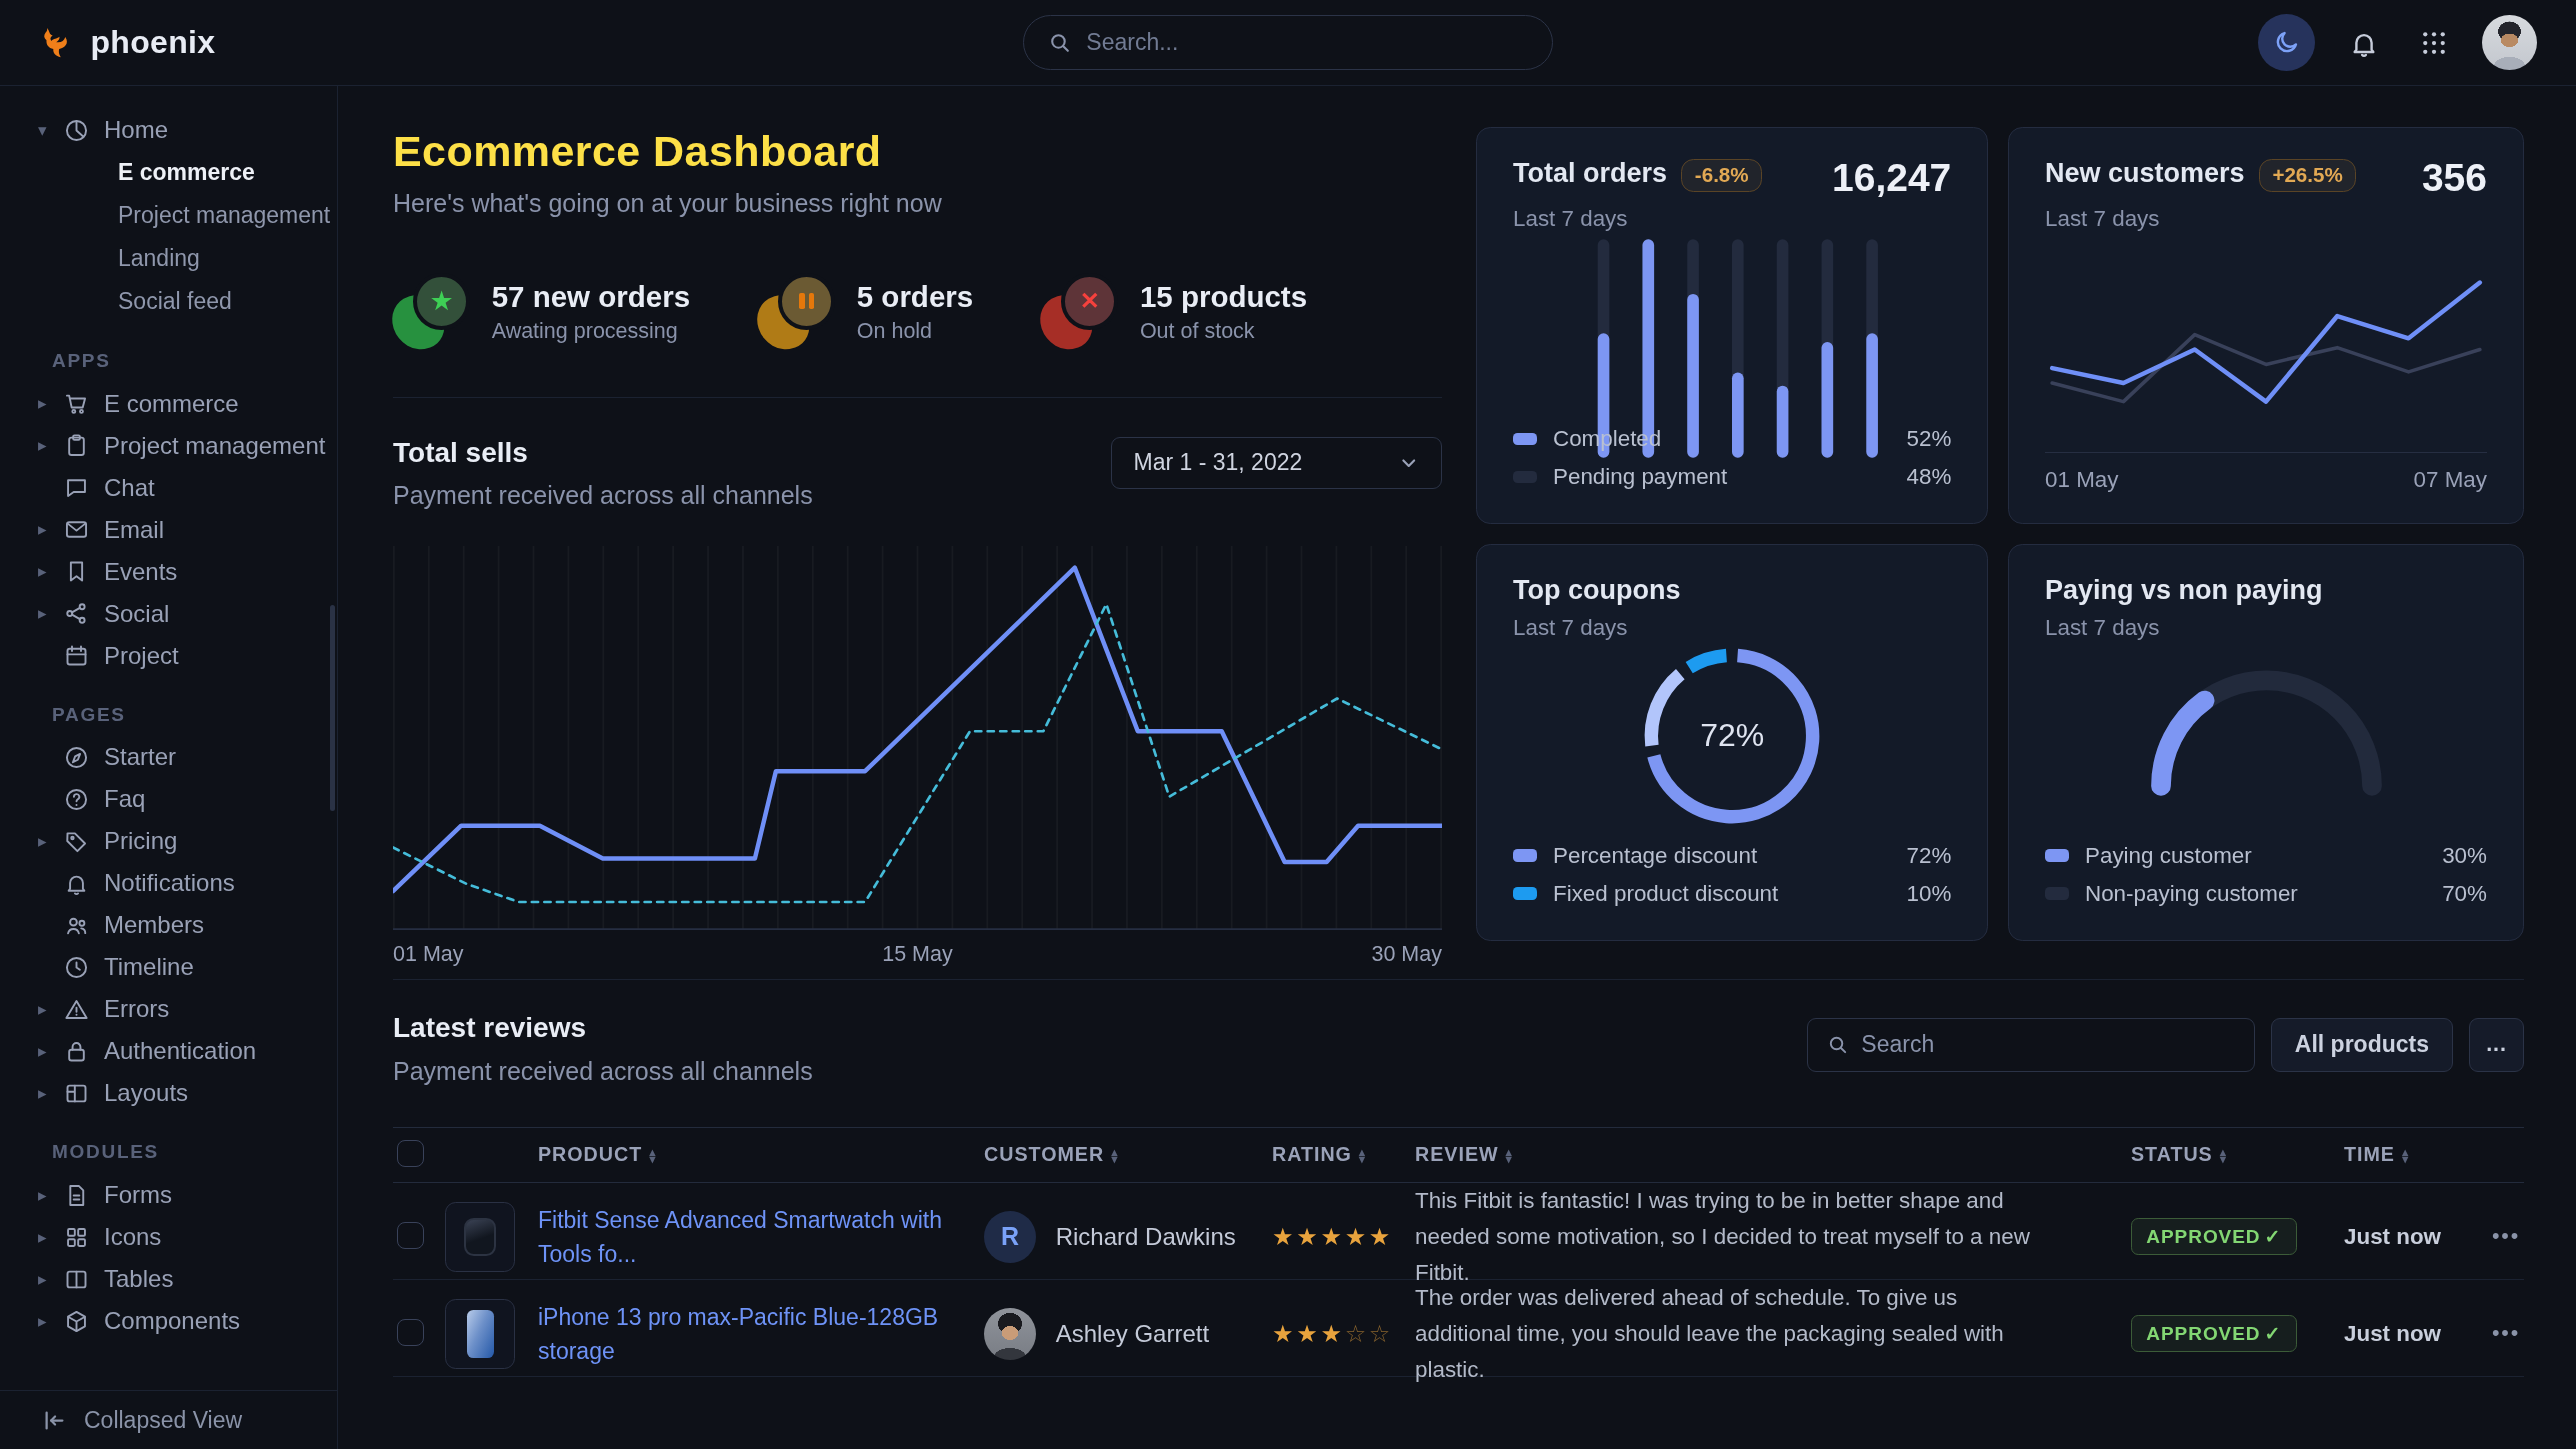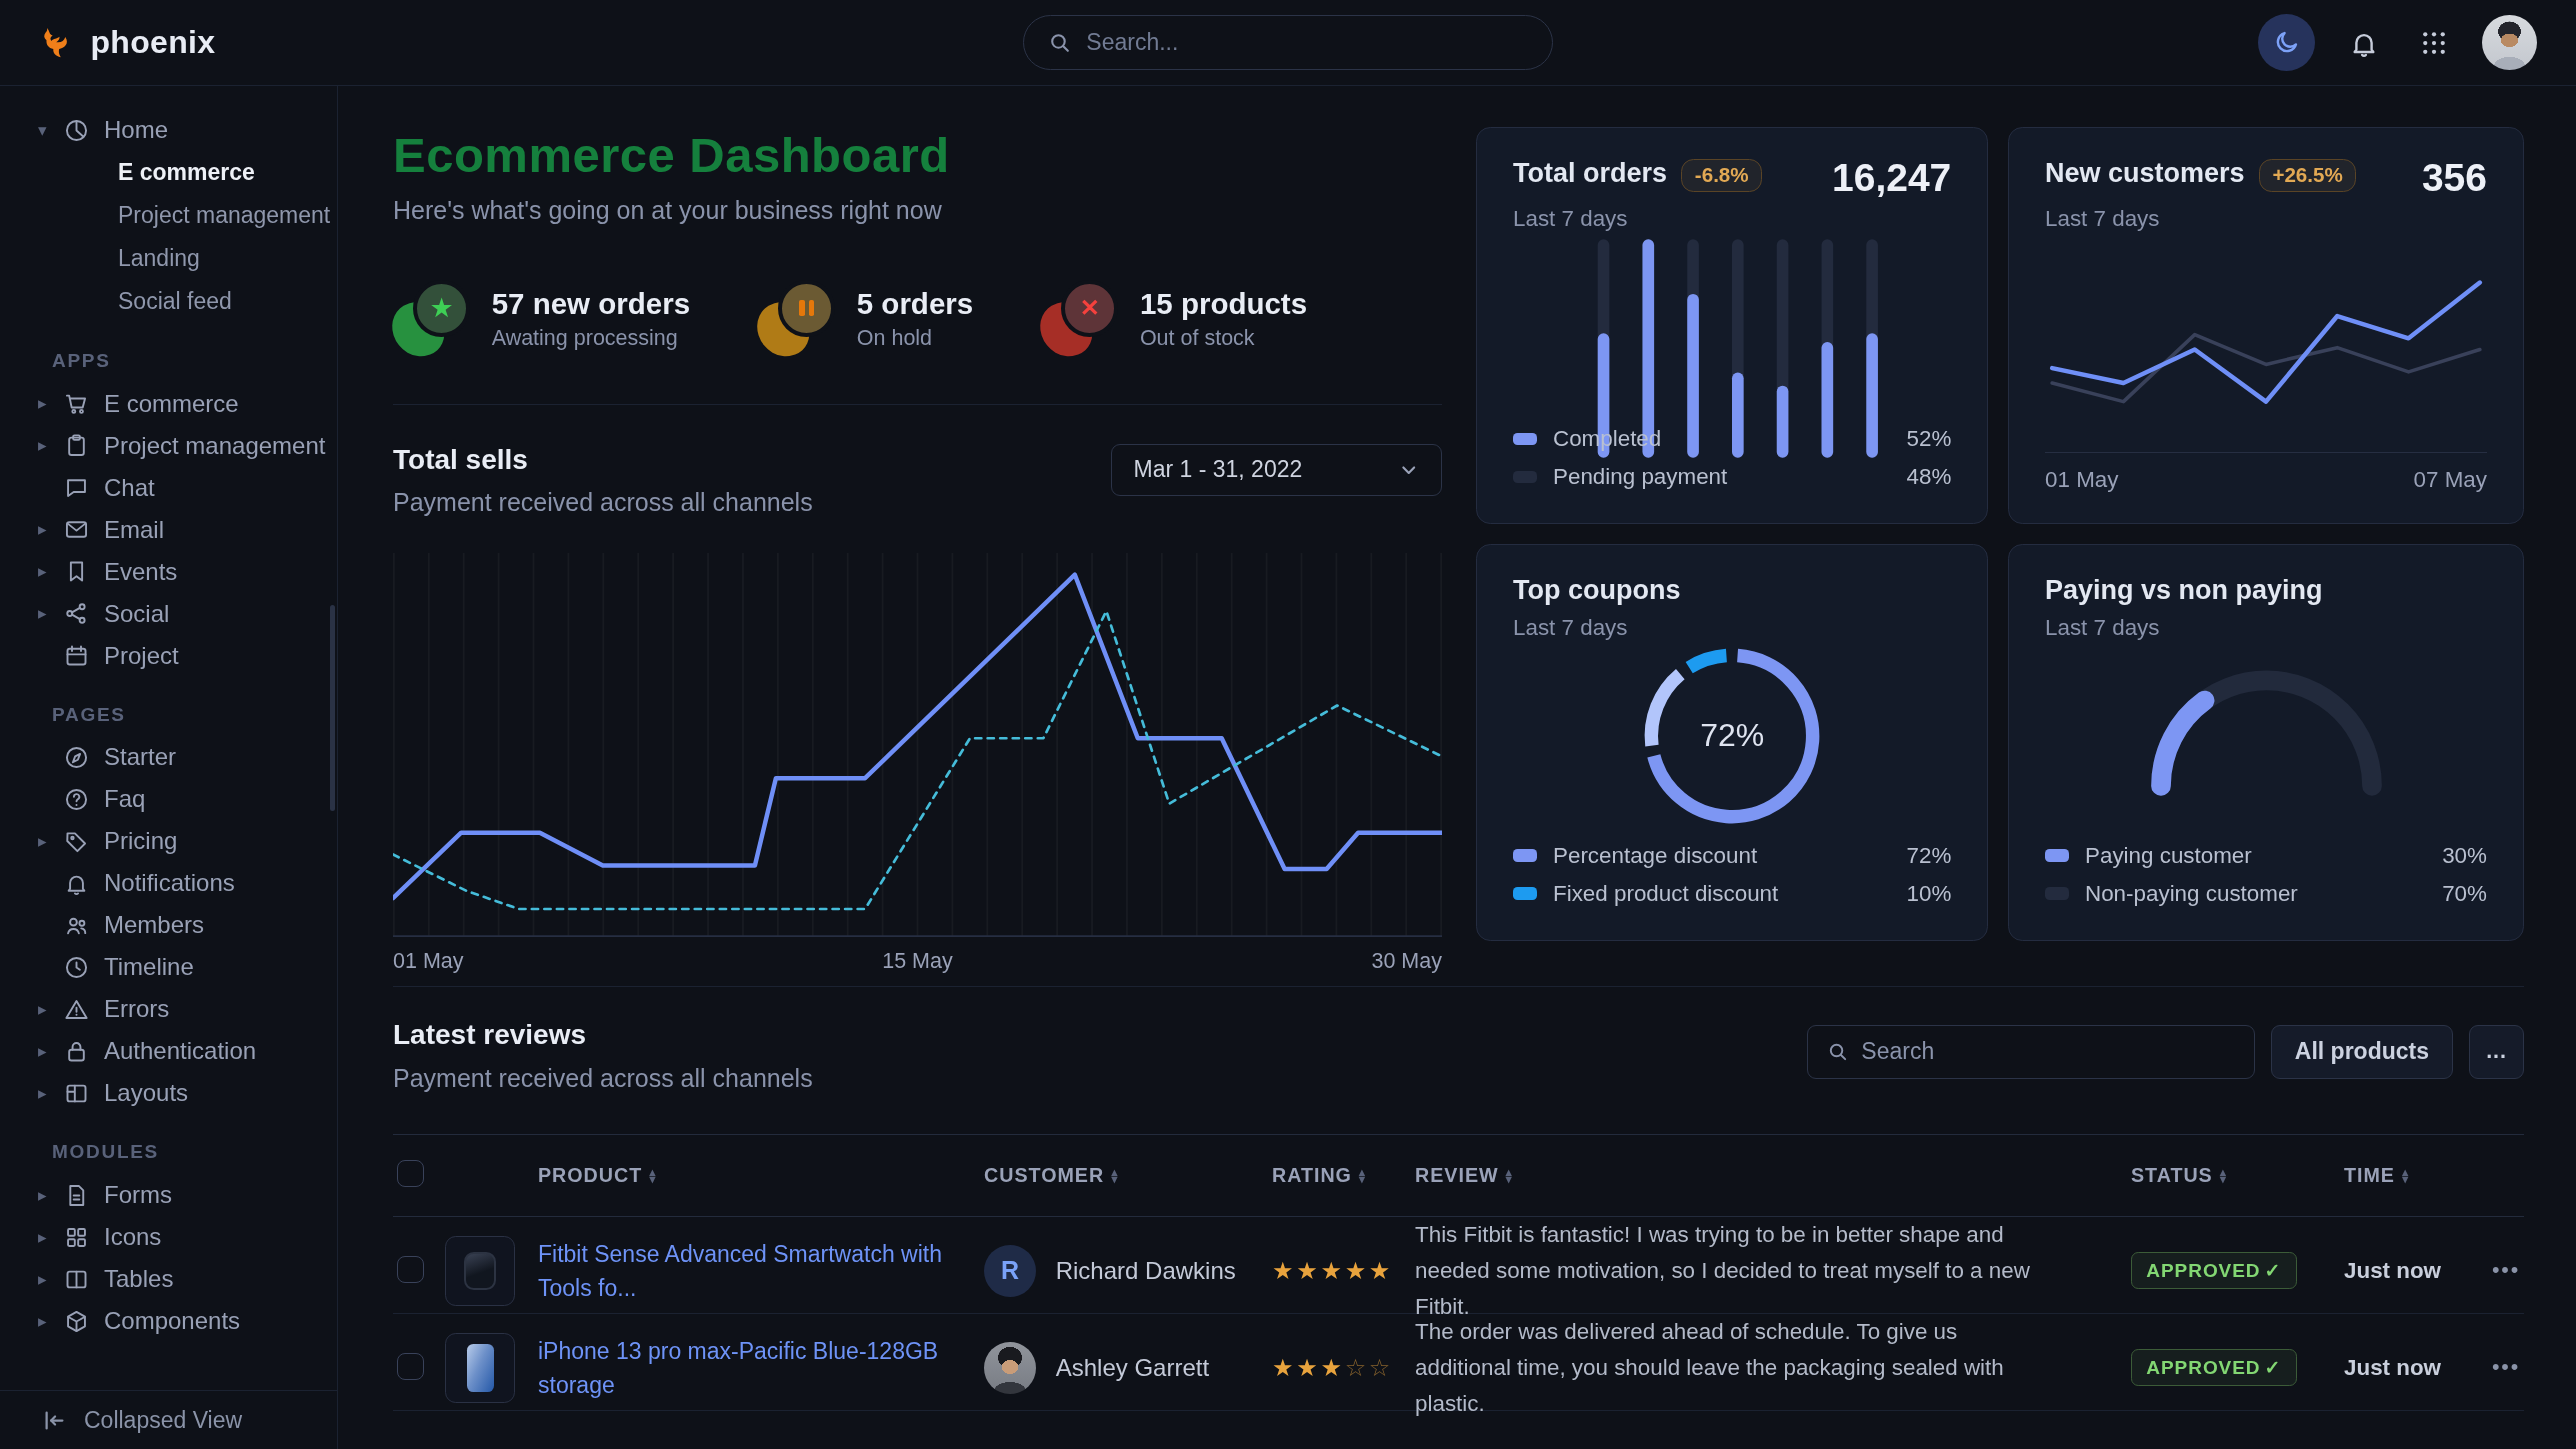--- a/index.html
+++ b/index.html
@@ -53,21 +53,21 @@
   .side-item .lbl{white-space:nowrap}
   .side-sub{display:flex;align-items:center;height:43px;padding-left:118px;cursor:pointer;color:#8f97ac;font-size:23px}
   .side-sub.active{color:#eef1f7;font-weight:700}
   .side-foot{border-top:1.8px solid var(--line);height:59px;display:flex;align-items:center;gap:16px;
     padding-left:41px;color:#8a93a8;font-size:23px;cursor:pointer;flex:none}
 
   
   .main{position:absolute;top:86px;left:338px;right:0;bottom:0;padding:0 52px 0 55px;overflow:hidden}
   .dash-top{display:flex;padding-top:41px}
   .left-col{width:1049px;flex:none}
-  h1{font-size:49px;font-weight:700;color:#15803d;letter-spacing:.01em}
+  h1{font-size:43px;font-weight:700;color:#fde047;letter-spacing:.01em}
   .sub{font-size:25px;color:var(--t2);margin-top:12.5px}
   .stats-row{display:flex;gap:68px;margin-top:55px;padding-bottom:45px;border-bottom:1.8px solid var(--line)}
   .stat{display:flex;align-items:center;gap:19.7px}
   .stat-ic{position:relative;width:79px;height:79px;flex:none}
   .stat-ic .blob{position:absolute;left:0;bottom:1.8px;width:50px;height:55px;border-radius:48% 52% 44% 56%;transform:rotate(-18deg)}
   .stat-ic .disc{position:absolute;right:1.8px;top:0;width:57px;height:57px;border-radius:50%;border:4.5px solid var(--bg);
     display:flex;align-items:center;justify-content:center}
   .stat-val{font-size:29.5px;font-weight:700;color:#e9edf5}
   .stat-cap{font-size:21.5px;color:var(--t2);margin-top:5.4px}
   .pause-bars{display:flex;gap:4.5px}
@@ -109,21 +109,21 @@
   .rev-head{display:flex;align-items:flex-start}
   .rev-controls{margin-left:auto;display:flex;gap:16px;align-items:center;margin-top:5.4px}
   .rev-search{width:448px;height:54px;border:1.8px solid #2b3347;border-radius:9px;display:flex;align-items:center;padding:0 18px;gap:12.5px}
   .rev-search input{flex:1;background:transparent;border:none;outline:none;color:var(--t1);font-size:23px;font-family:inherit}
   .rev-search input::placeholder{color:#8a93ab}
   .btn{height:54px;padding:0 23px;border:1.8px solid #2b3347;border-radius:9px;background:#151b29;
     color:#ccd2e0;font-size:23px;font-weight:700;display:flex;align-items:center;cursor:pointer}
   .btn.sq{width:55px;justify-content:center;padding:0;font-size:21.5px;letter-spacing:0.9px}
   .tbl{margin-top:41px}
   .t-grid{display:grid;grid-template-columns:52px 93px 446px 288px 143px 716px 213px 131px 45px;align-items:center}
-  .t-header{height:83px;border-top:1.8px solid #232b3c;border-bottom:1.8px solid #232b3c}
+  .t-header{height:56px;border-top:1.8px solid #232b3c;border-bottom:1.8px solid #232b3c}
   .th{font-size:19.7px;font-weight:700;letter-spacing:.05em;color:#9aa2b8;display:flex;align-items:center;gap:7.2px;cursor:pointer}
   .sortg{display:flex;flex-direction:column;line-height:9px;font-size:11.6px;color:#59627a}
   .t-row{height:97px;border-bottom:1.8px solid var(--line)}
   .cbx{width:27px;height:27px;border:1.8px solid #39425a;border-radius:8px;cursor:pointer;background:transparent}
   .thumb{width:70px;height:70px;border:1.8px solid #2a3144;border-radius:10.7px;background:#10141f;
     display:flex;align-items:center;justify-content:center;overflow:hidden}
   .ph-fitbit{width:32px;height:38px;border-radius:9.8px;background:linear-gradient(160deg,#3a4254 0%,#11161f 55%);border:2.7px solid #2c3342}
   .ph-iphone{width:27px;height:48px;border-radius:6.3px;background:linear-gradient(115deg,#b9ccea 0%,#6d90c9 45%,#2458a8 100%)}
   .plink{font-size:23px;color:var(--link);cursor:pointer;padding-right:36px;line-height:34px}
   .cust{display:flex;align-items:center;gap:19.7px;font-size:24px;color:#c4cad8}

